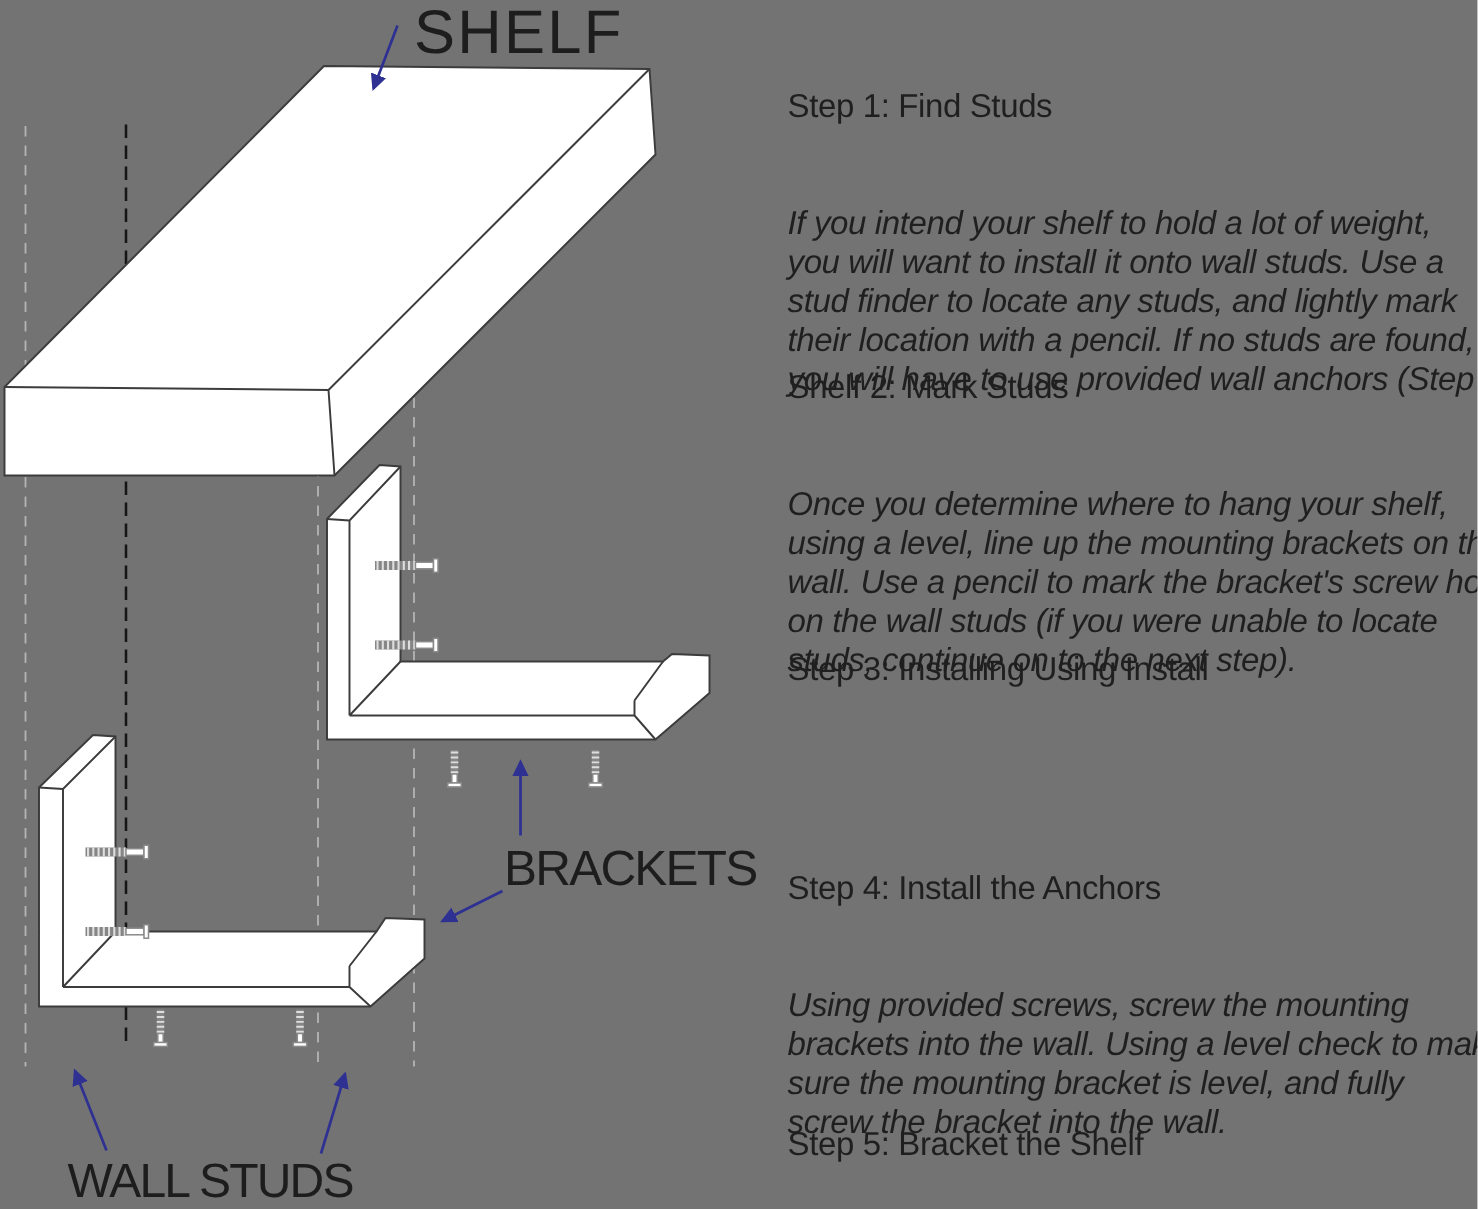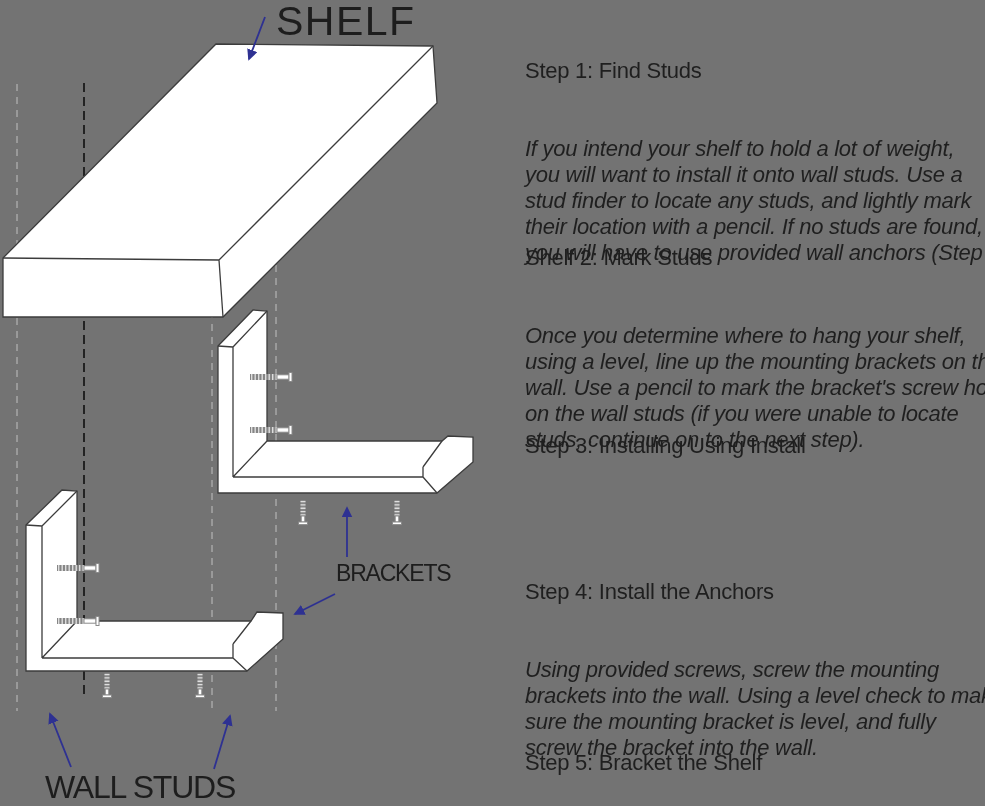--- a/index.html
+++ b/index.html
@@ -28,21 +28,21 @@
   }
   #shelf-label {
     left: 276px;
     top: 1px;
     font-size: 41px;
     letter-spacing: 1.5px;
   }
   #brackets-label {
     left: 336px;
     top: 562px;
-    font-size: 23px;
+    font-size: 33px;
     letter-spacing: -1.2px;
   }
   #wall-studs-label {
     left: 45px;
     top: 771px;
     font-size: 32px;
     letter-spacing: -1.2px;
   }
   .step {
     position: absolute;

